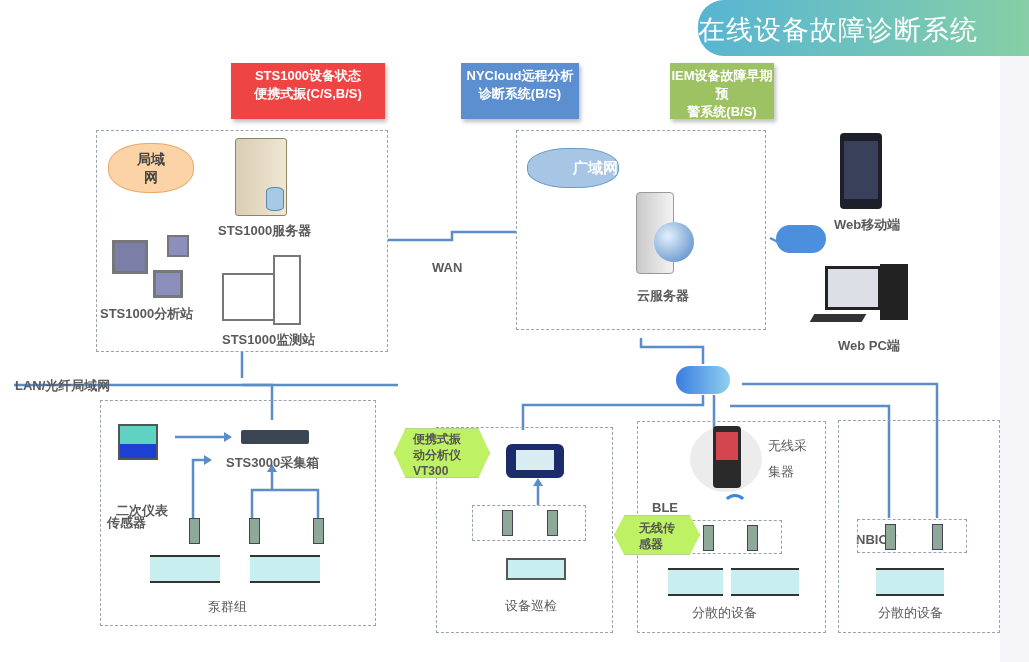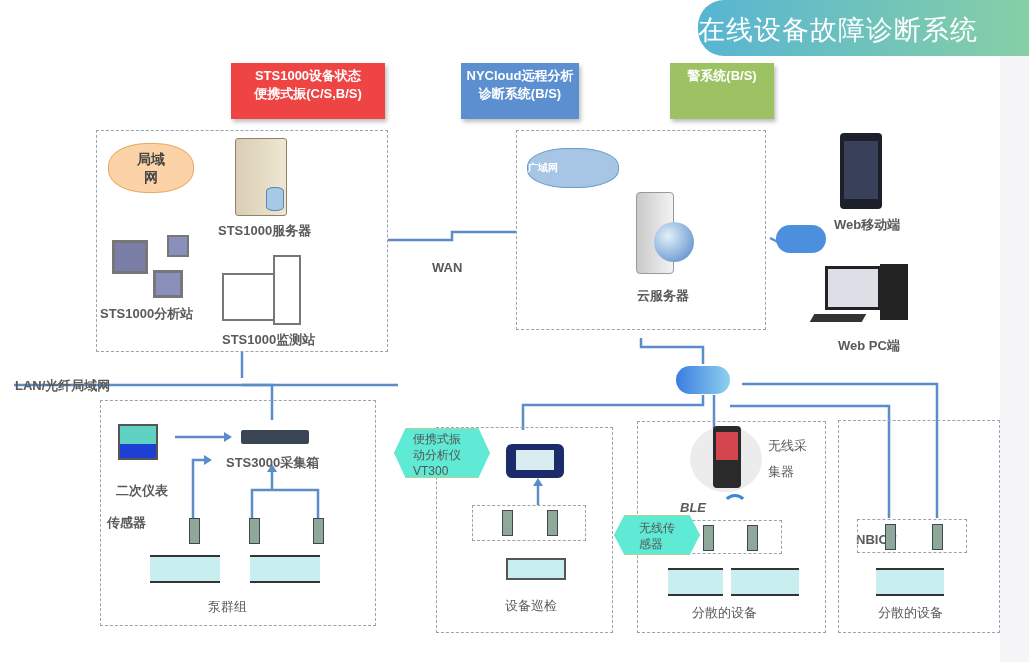--- a/index.html
+++ b/index.html
@@ -2,21 +2,21 @@
 <html><head>
 <meta charset="utf-8">
 <style>
   html,body{margin:0;padding:0;}
   body{width:1029px;height:662px;position:relative;overflow:hidden;background:#fff;font-family:"Liberation Sans","DejaVu Sans",sans-serif;color:#555;}
   .abs{position:absolute;}
   .dash{border:1.5px dashed #9aa3ad;box-sizing:border-box;}
   .lbl{position:absolute;font-weight:bold;font-size:13px;color:#5a5a5a;white-space:nowrap;}
   .title-banner{left:698px;top:0;width:331px;height:56px;border-radius:26px 0 0 26px;background:linear-gradient(90deg,#57b5d2,#86cfa6);color:#fff;font-size:27px;line-height:60px;text-align:left;letter-spacing:1px;font-family:"DejaVu Sans",sans-serif;}
   .callout{position:absolute;color:#fff;font-weight:bold;font-size:13px;text-align:center;line-height:18px;box-shadow:2px 3px 4px rgba(0,0,0,.25);}
-  .hex{position:absolute;background:#5eead4;border:1px solid #b5d38d;clip-path:polygon(12% 0,88% 0,100% 50%,88% 100%,12% 100%,0 50%);color:#555;font-weight:normal;font-size:12px;line-height:16px;}
+  .hex{position:absolute;background:#bef264;border:1px solid #b5d38d;clip-path:polygon(12% 0,88% 0,100% 50%,88% 100%,12% 100%,0 50%);color:#555;font-weight:bold;font-size:12px;line-height:16px;}
   .right-strip{left:1000px;top:56px;width:29px;height:606px;background:#f5f5f7;}
   svg{position:absolute;left:0;top:0;}
 </style>
 </head>
 <body>
 
 <div class="abs right-strip"></div>
 
 <svg width="1029" height="662">
   <g stroke="#5b8dc9" stroke-width="2.5" fill="none">
@@ -47,20 +47,21 @@
 
 <div class="callout" style="left:185px;top:63px;width:154px;height:56px;background:#ef4444;padding-top:4px;box-sizing:border-box;margin-left:46px;">
   <div>STS1000设备状态</div>
   <div>便携式振(C/S,B/S)</div>
 </div>
 <div class="callout" style="left:461px;top:63px;width:118px;height:56px;background:#5b8fcf;padding-top:4px;box-sizing:border-box;">
   <div>NYCloud远程分析</div>
   <div>诊断系统(B/S)</div>
 </div>
 <div class="callout" style="left:670px;top:63px;width:104px;height:56px;background:#9cc263;padding-top:4px;box-sizing:border-box;">
+  <div>IEM设备故障早期预</div>
   <div>警系统(B/S)</div>
 </div>
 
 <div class="abs dash" style="left:96px;top:130px;width:292px;height:222px;"></div>
 <div class="abs" style="left:108px;top:143px;width:86px;height:50px;background:#fbd3a6;border:1.5px solid #e8a867;border-radius:45%;text-align:center;font-weight:bold;color:#444;font-size:14px;line-height:18px;padding-top:6px;box-sizing:border-box;">
   <div>局域</div>
   <div>网</div>
 </div>
 <div class="abs" style="left:235px;top:138px;width:50px;height:76px;background:linear-gradient(90deg,#d9ceb4,#efe7d2);border:1px solid #8f8366;border-radius:3px;">
   <div class="abs" style="left:30px;top:48px;width:16px;height:22px;background:#a8c9e6;border:1px solid #5f86b0;border-radius:8px/4px;"></div>
@@ -72,42 +73,42 @@
 <div class="abs" style="left:153px;top:270px;width:30px;height:28px;background:#8b8fbb;border:3px solid #777;box-sizing:border-box;"></div>
 <div class="lbl" style="left:100px;top:305px;">STS1000分析站</div>
 
 <div class="abs" style="left:222px;top:273px;width:60px;height:48px;background:#fff;border:2px solid #777;box-sizing:border-box;"></div>
 <div class="abs" style="left:273px;top:255px;width:28px;height:70px;background:#fff;border:2px solid #777;box-sizing:border-box;"></div>
 <div class="lbl" style="left:222px;top:331px;">STS1000监测站</div>
 
 <div class="lbl" style="left:432px;top:260px;">WAN</div>
 
 <div class="abs dash" style="left:516px;top:130px;width:250px;height:200px;"></div>
-<div class="abs" style="left:527px;top:148px;width:90px;height:38px;background:#a7c6e6;border:1.5px solid #6f9bc9;border-radius:45%;text-align:left;color:#fff;font-weight:bold;font-size:10px;line-height:38px;"><span>广域网</span></div>
+<div class="abs" style="left:527px;top:148px;width:90px;height:38px;background:#a7c6e6;border:1.5px solid #6f9bc9;border-radius:45%;text-align:right;color:#fff;font-weight:bold;font-size:15px;line-height:38px;"><span>广域网</span></div>
 <div class="abs" style="left:636px;top:192px;width:36px;height:80px;background:linear-gradient(90deg,#c9c9c9,#f3f3f3);border:1px solid #999;border-radius:4px;"></div>
 <div class="abs" style="left:654px;top:222px;width:40px;height:40px;border-radius:50%;background:radial-gradient(circle at 35% 35%,#e3f0fb,#4a82c3);"></div>
 <div class="lbl" style="left:637px;top:287px;">云服务器</div>
 
 <div class="abs" style="left:840px;top:133px;width:42px;height:76px;background:#1d1f2a;border-radius:4px;">
   <div class="abs" style="left:4px;top:8px;width:34px;height:58px;background:#38405a;"></div>
 </div>
 <div class="lbl" style="left:834px;top:216px;">Web移动端</div>
 <div class="abs" style="left:776px;top:225px;width:50px;height:28px;background:#4c8fdc;border-radius:14px;"></div>
 <div class="abs" style="left:825px;top:266px;width:56px;height:44px;background:#dcdfe5;border:3px solid #222;box-sizing:border-box;"></div>
 <div class="abs" style="left:880px;top:264px;width:28px;height:56px;background:#222;"></div>
 <div class="abs" style="left:812px;top:314px;width:52px;height:8px;background:#333;transform:skewX(-30deg);"></div>
 <div class="lbl" style="left:838px;top:337px;text-align:center;">Web PC端</div>
 
 <div class="lbl" style="left:15px;top:377px;">LAN/光纤局域网</div>
 
 <div class="abs" style="left:676px;top:366px;width:54px;height:28px;background:linear-gradient(90deg,#3a7de0,#8fd0ef);border-radius:14px;"></div>
 
 <div class="abs dash" style="left:100px;top:400px;width:276px;height:226px;"></div>
 <div class="abs" style="left:118px;top:424px;width:40px;height:36px;background:linear-gradient(180deg,#5fd2c4 0 55%,#1e3fd4 55%);border:2px solid #555;box-sizing:border-box;"></div>
-<div class="lbl" style="left:116px;top:482px;">二次仪表</div>
+<div class="lbl" style="left:116px;top:502px;">二次仪表</div>
 <div class="abs" style="left:241px;top:430px;width:68px;height:14px;background:#3b4654;border-radius:2px;"></div>
 <div class="lbl" style="left:226px;top:454px;">STS3000采集箱</div>
 <div class="lbl" style="left:107px;top:514px;">传感器</div>
 <div class="abs" style="left:189px;top:518px;width:9px;height:24px;background:#8ea999;border:1px solid #445;"></div>
 <div class="abs" style="left:249px;top:518px;width:9px;height:24px;background:#8ea999;border:1px solid #445;"></div>
 <div class="abs" style="left:313px;top:518px;width:9px;height:24px;background:#8ea999;border:1px solid #445;"></div>
 <div class="abs" style="left:150px;top:555px;width:70px;height:24px;border-top:2px solid #333;border-bottom:2px solid #333;background:#c9eef0;"></div>
 <div class="abs" style="left:250px;top:555px;width:70px;height:24px;border-top:2px solid #333;border-bottom:2px solid #333;background:#c9eef0;"></div>
 <div class="lbl" style="left:208px;top:598px;font-weight:normal;">泵群组</div>
 
@@ -126,21 +127,21 @@
 <div class="abs" style="left:506px;top:558px;width:60px;height:22px;background:#c9eef0;border:2px solid #555;box-sizing:border-box;"></div>
 <div class="lbl" style="left:505px;top:597px;font-weight:normal;">设备巡检</div>
 
 <div class="abs dash" style="left:637px;top:421px;width:189px;height:212px;"></div>
 <div class="abs" style="left:690px;top:426px;width:72px;height:66px;border-radius:50%;background:#ececec;"></div>
 <div class="abs" style="left:713px;top:426px;width:28px;height:62px;background:#2a2a2a;border-radius:4px;">
   <div class="abs" style="left:3px;top:6px;width:22px;height:28px;background:#d4464f;"></div>
 </div>
 <div class="lbl" style="left:768px;top:437px;font-weight:normal;">无线采</div>
 <div class="lbl" style="left:768px;top:463px;font-weight:normal;">集器</div>
-<div class="lbl" style="left:680px;top:500px;font-style:italic;">BLE</div>
+<div class="lbl" style="left:652px;top:500px;">BLE</div>
 <div class="abs" style="left:722px;top:494px;width:20px;height:20px;border-radius:50%;border:3px solid #3c86d8;border-bottom-color:transparent;border-left-color:transparent;border-right-color:transparent;"></div>
 <div class="abs dash" style="left:672px;top:520px;width:110px;height:34px;"></div>
 <div class="hex" style="left:614px;top:515px;width:86px;height:40px;padding:4px 0 0 24px;box-sizing:border-box;">
   <div>无线传</div>
   <div>感器</div>
 </div>
 <div class="abs" style="left:703px;top:525px;width:9px;height:24px;background:#8ea999;border:1px solid #445;"></div>
 <div class="abs" style="left:747px;top:525px;width:9px;height:24px;background:#8ea999;border:1px solid #445;"></div>
 <div class="abs" style="left:668px;top:568px;width:55px;height:24px;border-top:2px solid #333;border-bottom:2px solid #333;background:#c9eef0;"></div>
 <div class="abs" style="left:731px;top:568px;width:68px;height:24px;border-top:2px solid #333;border-bottom:2px solid #333;background:#c9eef0;"></div>

